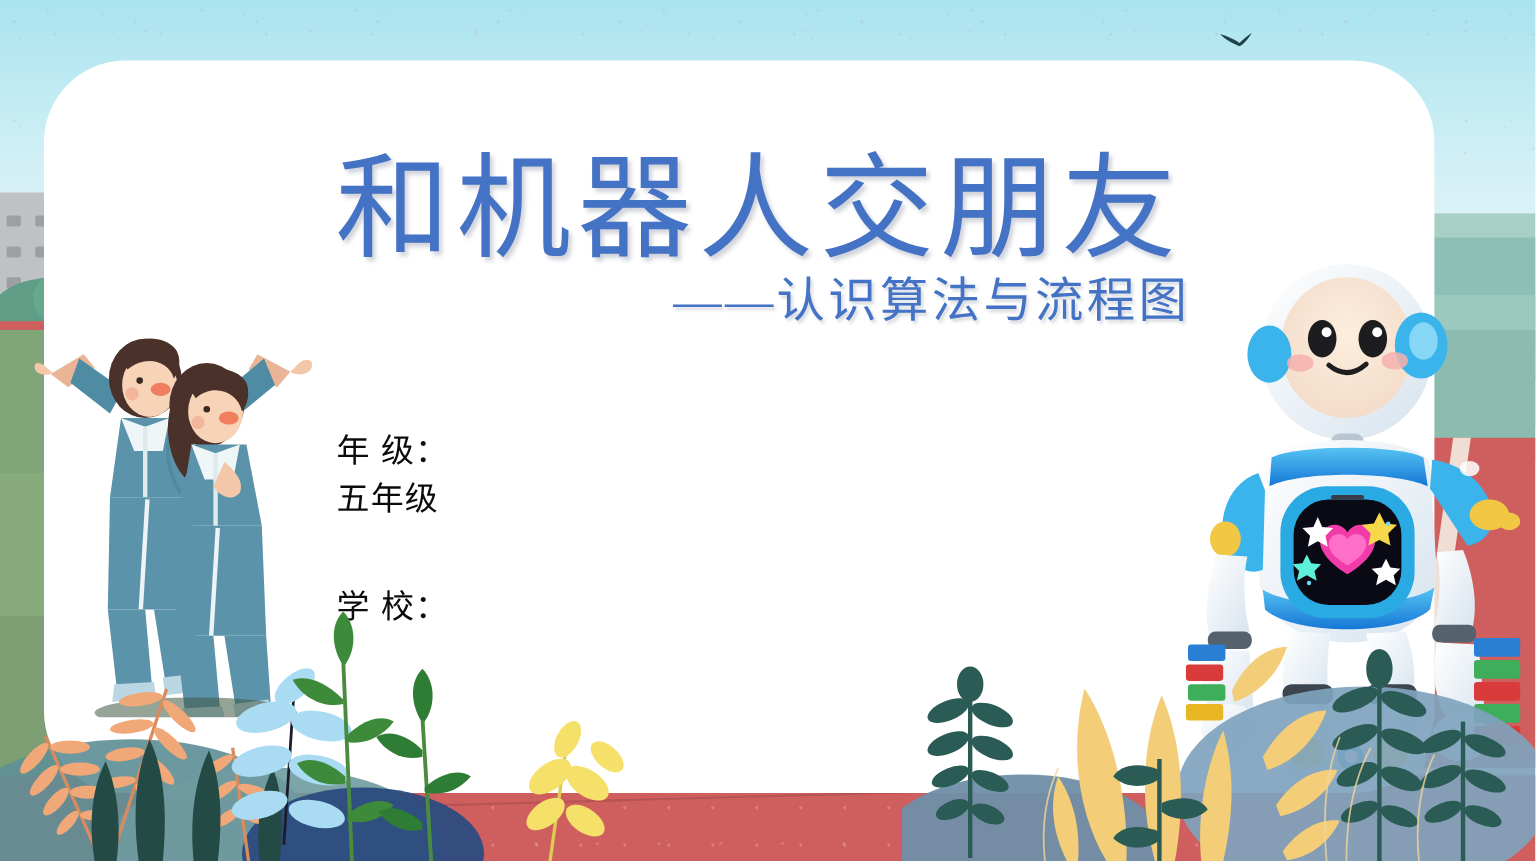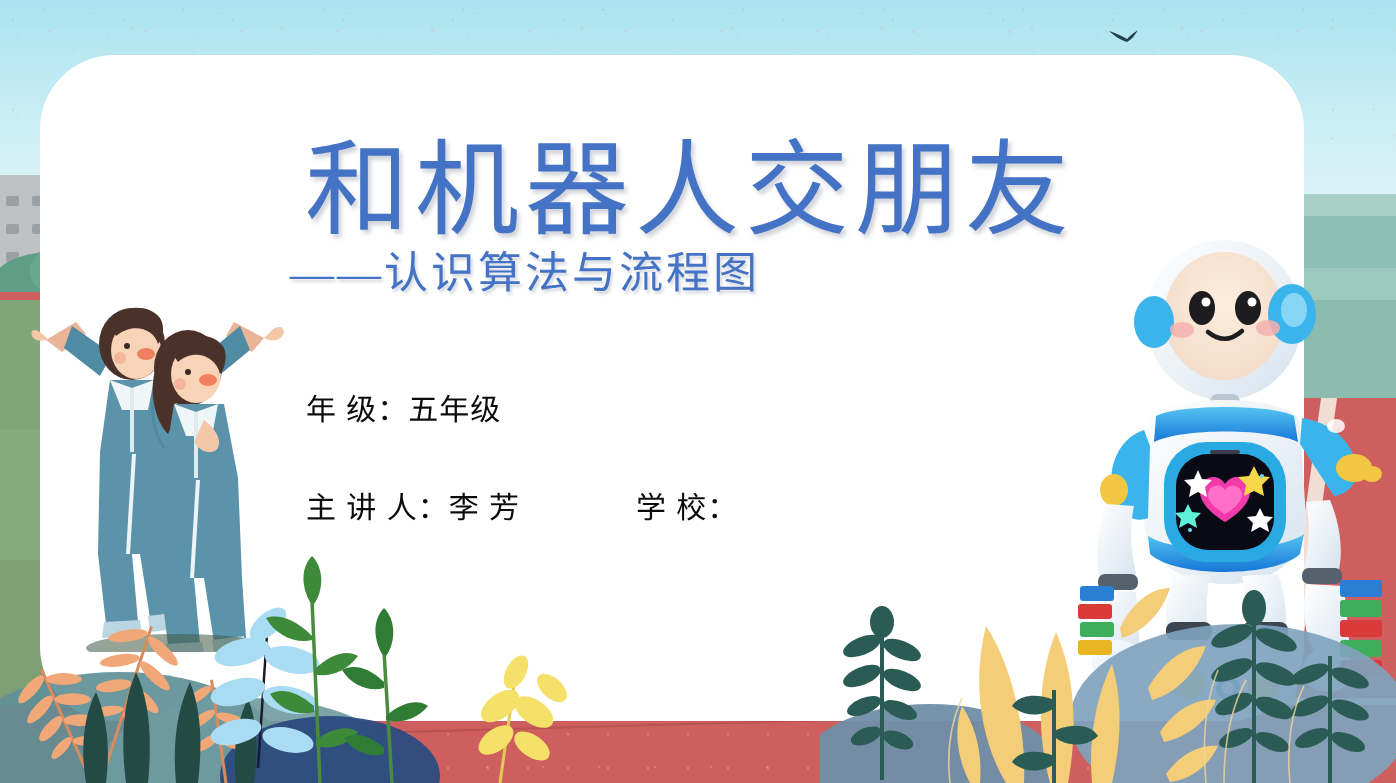--- a/index.html
+++ b/index.html
@@ -63,29 +63,29 @@
   .main-title{
     font-family:"Liberation Serif","DejaVu Serif",serif;
     font-size:104px;line-height:1.06;color:#4472c4;letter-spacing:6px;
     text-shadow:3px 4px 4px rgba(120,130,150,.35);
     white-space:nowrap;font-weight:400;
   }
   .sub-title{
     font-family:"Liberation Serif","DejaVu Serif",serif;
     font-size:44px;line-height:1.1;color:#4472c4;letter-spacing:3px;
     text-shadow:2px 3px 3px rgba(120,130,150,.32);
-    text-align:left;margin-top:4px;padding-right:8px;white-space:nowrap;font-weight:400;
+    text-align:right;margin-top:4px;padding-right:8px;white-space:nowrap;font-weight:400;
   }
   
   .info{position:absolute;left:306px;top:385px;width:800px;color:#0b0b0b;}
   .info-row{display:flex;align-items:flex-start;margin-bottom:54px;font-size:30px;letter-spacing:1px;}
   .info-cell{display:flex;white-space:nowrap;}
-  .info-cell.c1{width:330px;}
+  .info-cell.c1{width:330px;flex-direction:column;}
   .info-label{font-size:30px;}
-  .info-value{font-size:30px;text-align:right;}
+  .info-value{font-size:30px;}
   
   .bird{position:absolute;left:1108px;top:26px;width:34px;height:20px;}
   
   .people{position:absolute;left:28px;top:292px;width:290px;height:360px;}
   
   .robot{position:absolute;left:1078px;top:218px;width:320px;height:500px;}
   
   .foliage{position:absolute;left:0;top:540px;width:1396px;height:243px;}
   .foliage-r{position:absolute;left:820px;top:560px;width:576px;height:223px;}
 </style>
@@ -138,24 +138,20 @@
   </div>
 
   <div class="info">
     <div class="info-row">
       <div class="info-cell c1">
         <span class="info-label">年    级：</span>
         <span class="info-value">五年级</span>
       </div>
     </div>
     <div class="info-row">
-      <div class="info-cell c1">
-        <span class="info-label">主 讲 人：</span>
-        <span class="info-value">李   芳</span>
-      </div>
       <div class="info-cell">
         <span class="info-label">学  校：</span>
       </div>
     </div>
   </div>
 
   <svg class="people" viewBox="0 0 290 360">
 
     <g>
       <path d="M18 48 L48 30 L58 42 L34 60 Z" fill="#e9b596"></path>

